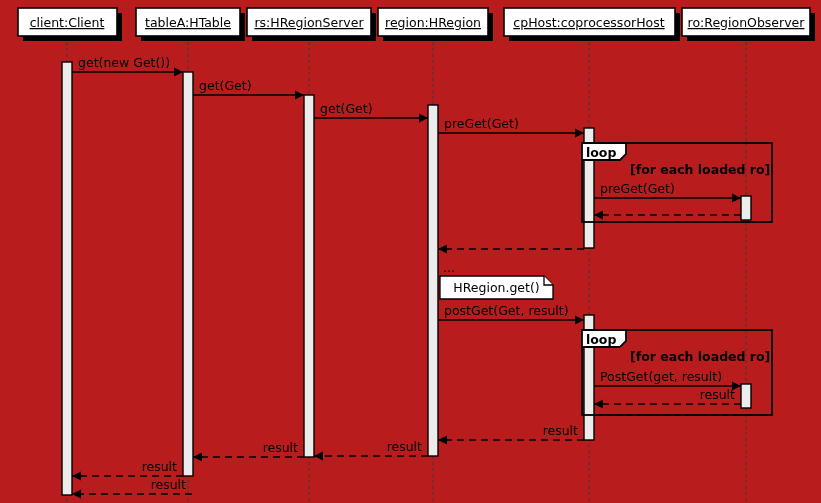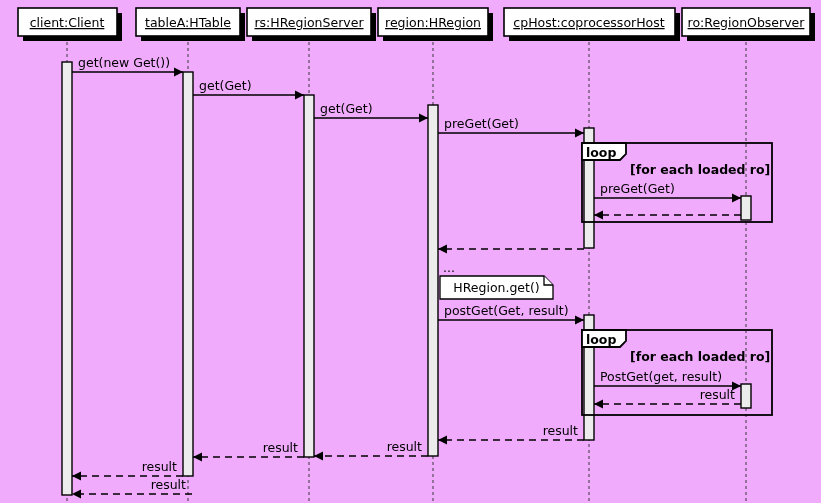--- a/index.html
+++ b/index.html
@@ -4,21 +4,21 @@
 <style>
   html, body {
     margin: 0;
     padding: 0;
     background: #ffffff;
   }
   #diagram {
     position: relative;
     width: 821px;
     height: 503px;
-    background: #f0abfc;
+    background: #b91c1c;
     font-family: "DejaVu Sans", sans-serif;
     overflow: hidden;
   }
   svg.canvas {
     position: absolute;
     left: 0;
     top: 0;
     width: 821px;
     height: 503px;
   }

